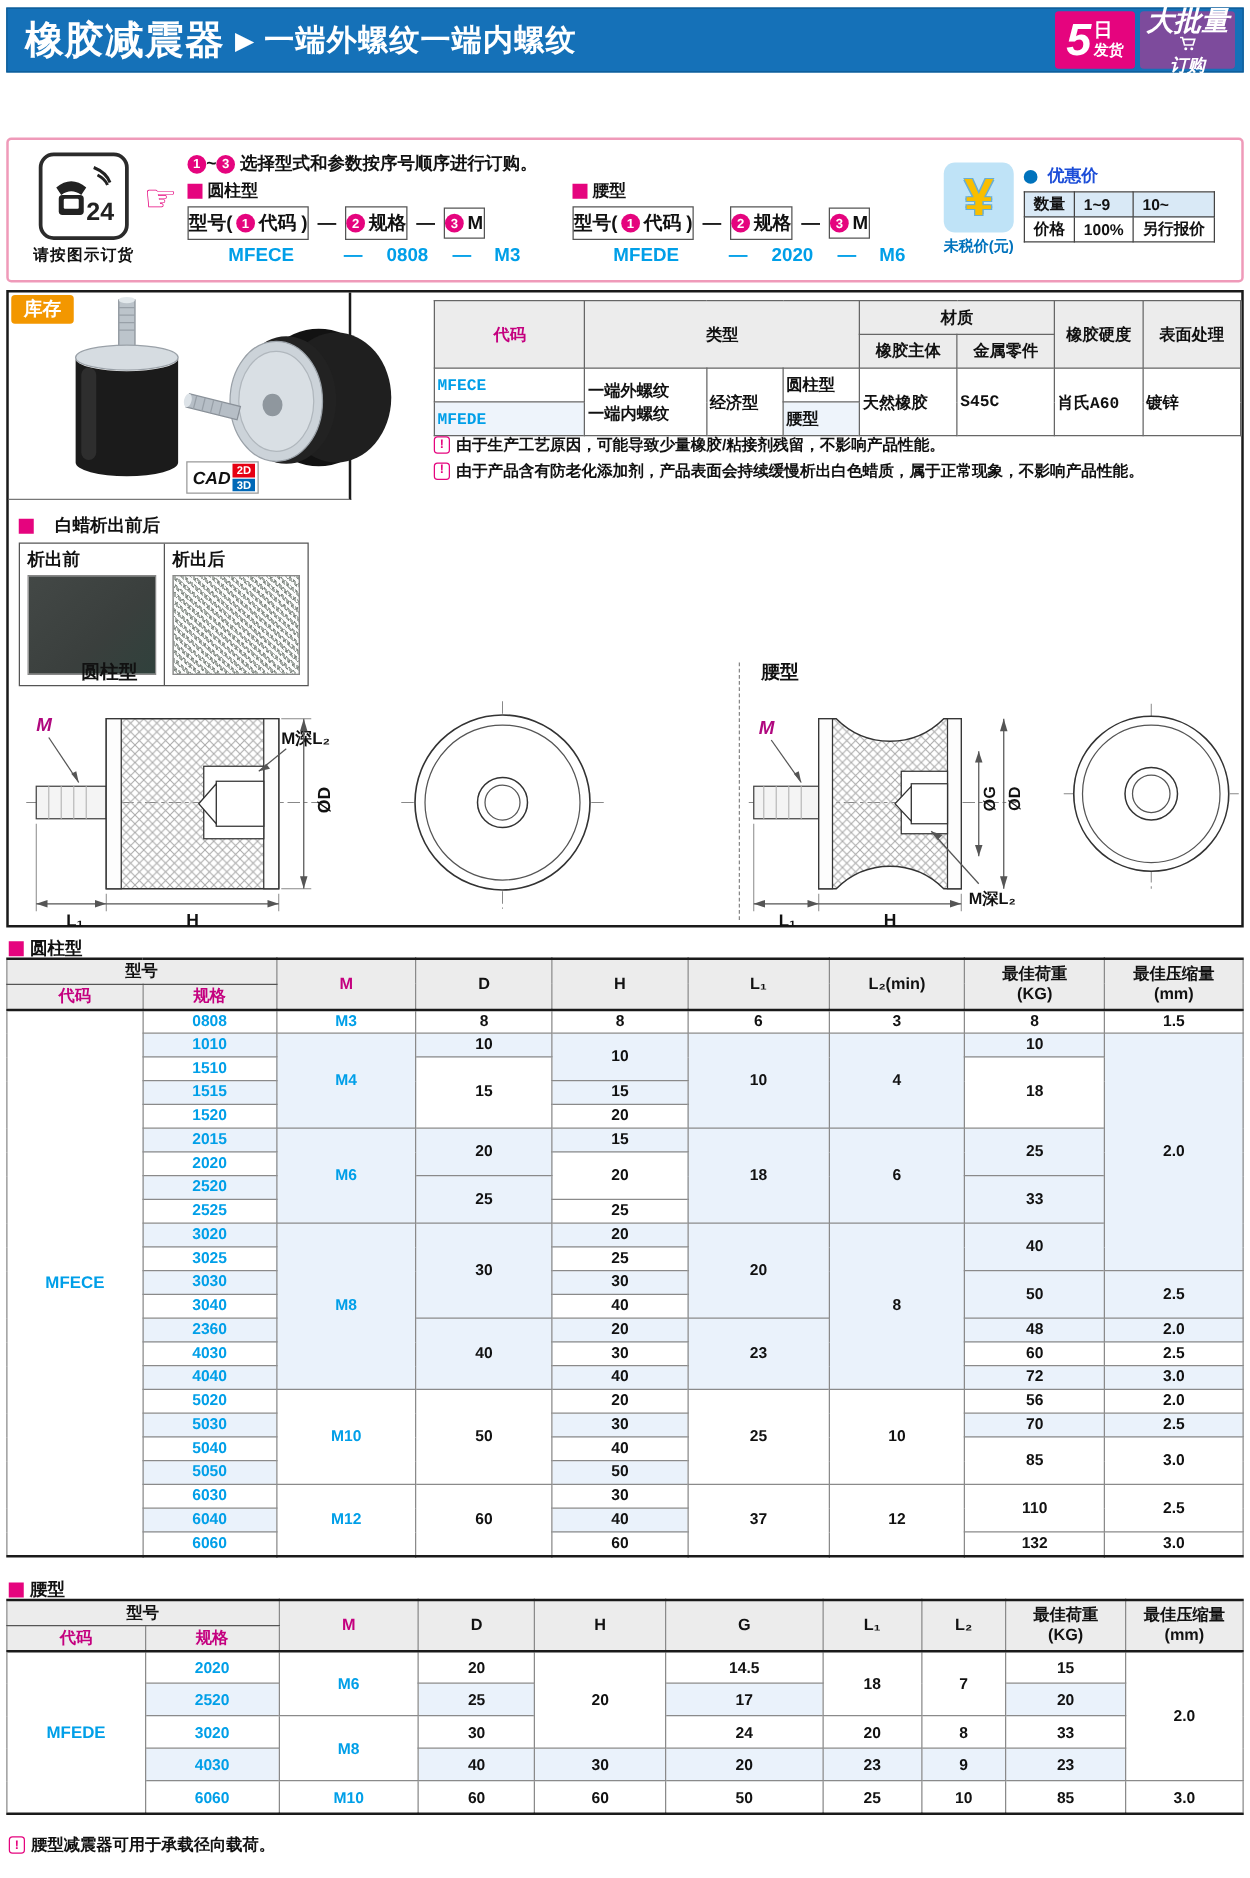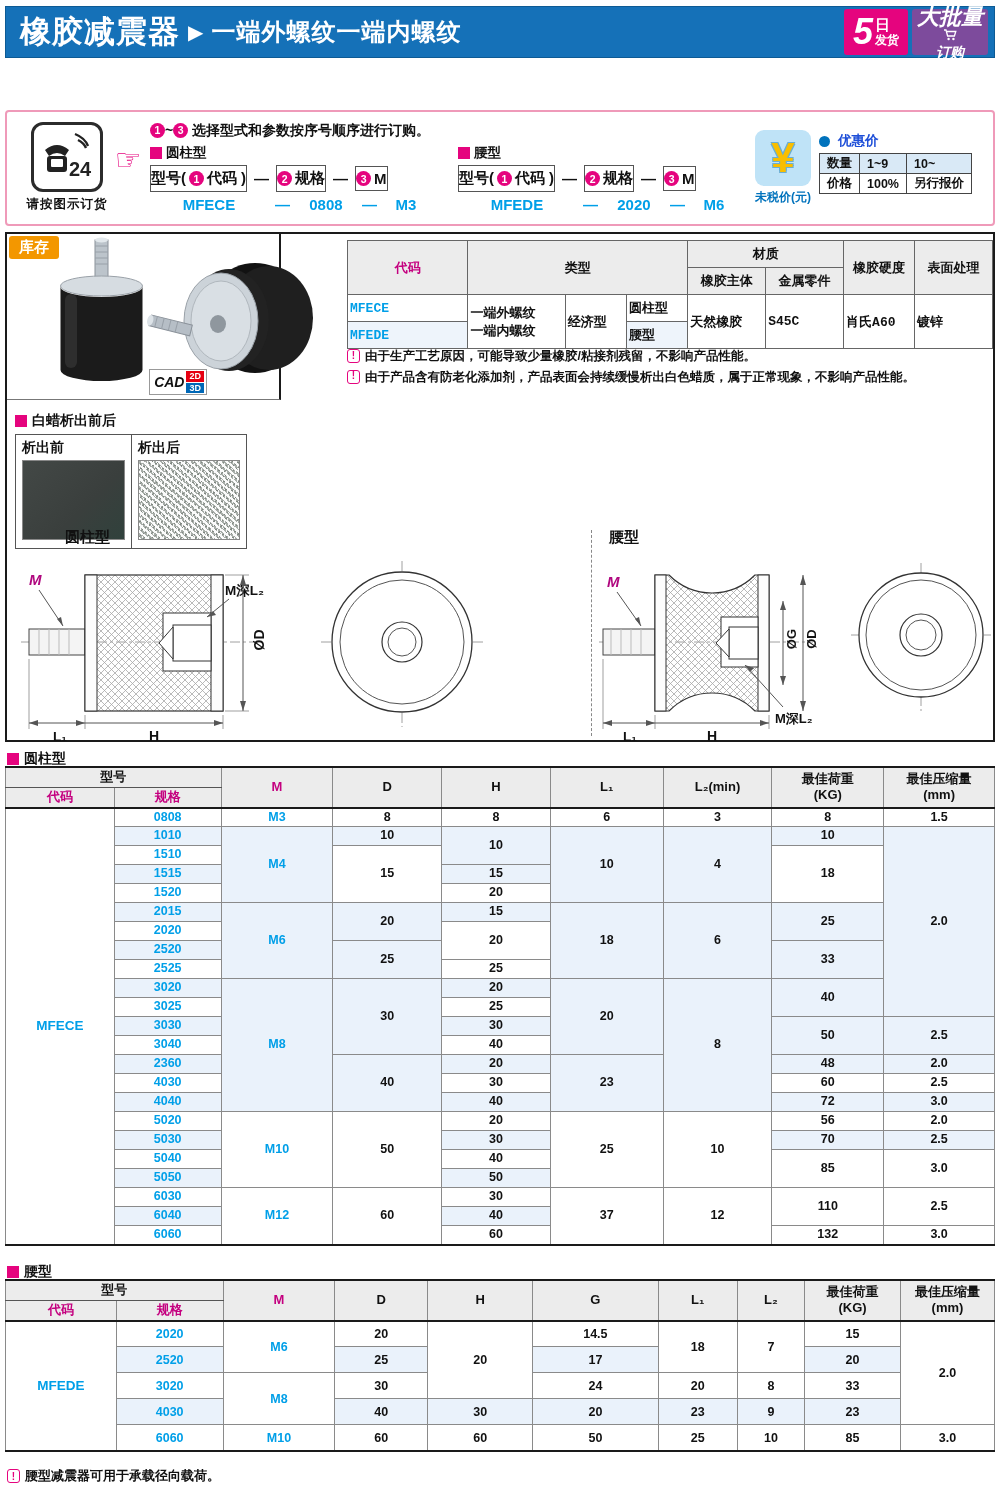--- a/index.html
+++ b/index.html
@@ -63,21 +63,21 @@
   table.spectbl { border-collapse:collapse; width:100%; font-size:13px; }
   table.spectbl th, table.spectbl td { border:1px solid #666; padding:4px 2px; font-weight:bold; white-space:pre-line;font-family:Liberation Mono, monospace; }
   table.spectbl th { background:#ececec; }
   table.spectbl .mag { color:#c4007f; }
   table.spectbl .code { color:#009fe8; }
   table.spectbl td.wh { background:#fff; }
   .notes { position:absolute; left:340px; top:112px; width:650px; font-size:12.5px; font-weight:bold; line-height:1.65; }
   .note-line { display:flex; gap:5px; align-items:flex-start; }
   .info-ic { flex:0 0 auto; width:13px; height:14px; border:1.5px solid #e5047e; border-radius:3px; color:#e5047e; font-size:10px; font-weight:bold; display:inline-flex; align-items:center; justify-content:center; margin-top:3px; }
   .wax-wrap { position:absolute; left:8px; top:178px; width:232px; }
-  .wax-title { font-size:14px; font-weight:bold; display:flex; align-items:center; gap:5px; margin-bottom:4px; }
+  .wax-title { font-size:14px; font-weight:bold; display:flex; align-items:center; gap:17px; margin-bottom:4px; }
   .wax-box { border:1px solid #555; display:flex; }
   .wax-cell { width:50%; padding:4px 6px 8px 6px; }
   .wax-cell + .wax-cell { border-left:1px solid #555; }
   .wax-label { font-size:14px; font-weight:bold; margin-bottom:3px; }
   .swatch { width:100%; height:80px; border:1px solid #888; }
   .sw-before { background:linear-gradient(135deg,#434846 0%,#3a3f3d 60%,#30413c 100%); }
   .sw-after { background-color:#c9cec9;
     background-image:
       repeating-linear-gradient(41deg, rgba(255,255,255,.95) 0 2px, rgba(0,0,0,0) 2px 5px),
       repeating-linear-gradient(-33deg, rgba(96,104,98,.55) 0 1px, rgba(0,0,0,0) 1px 4px),

